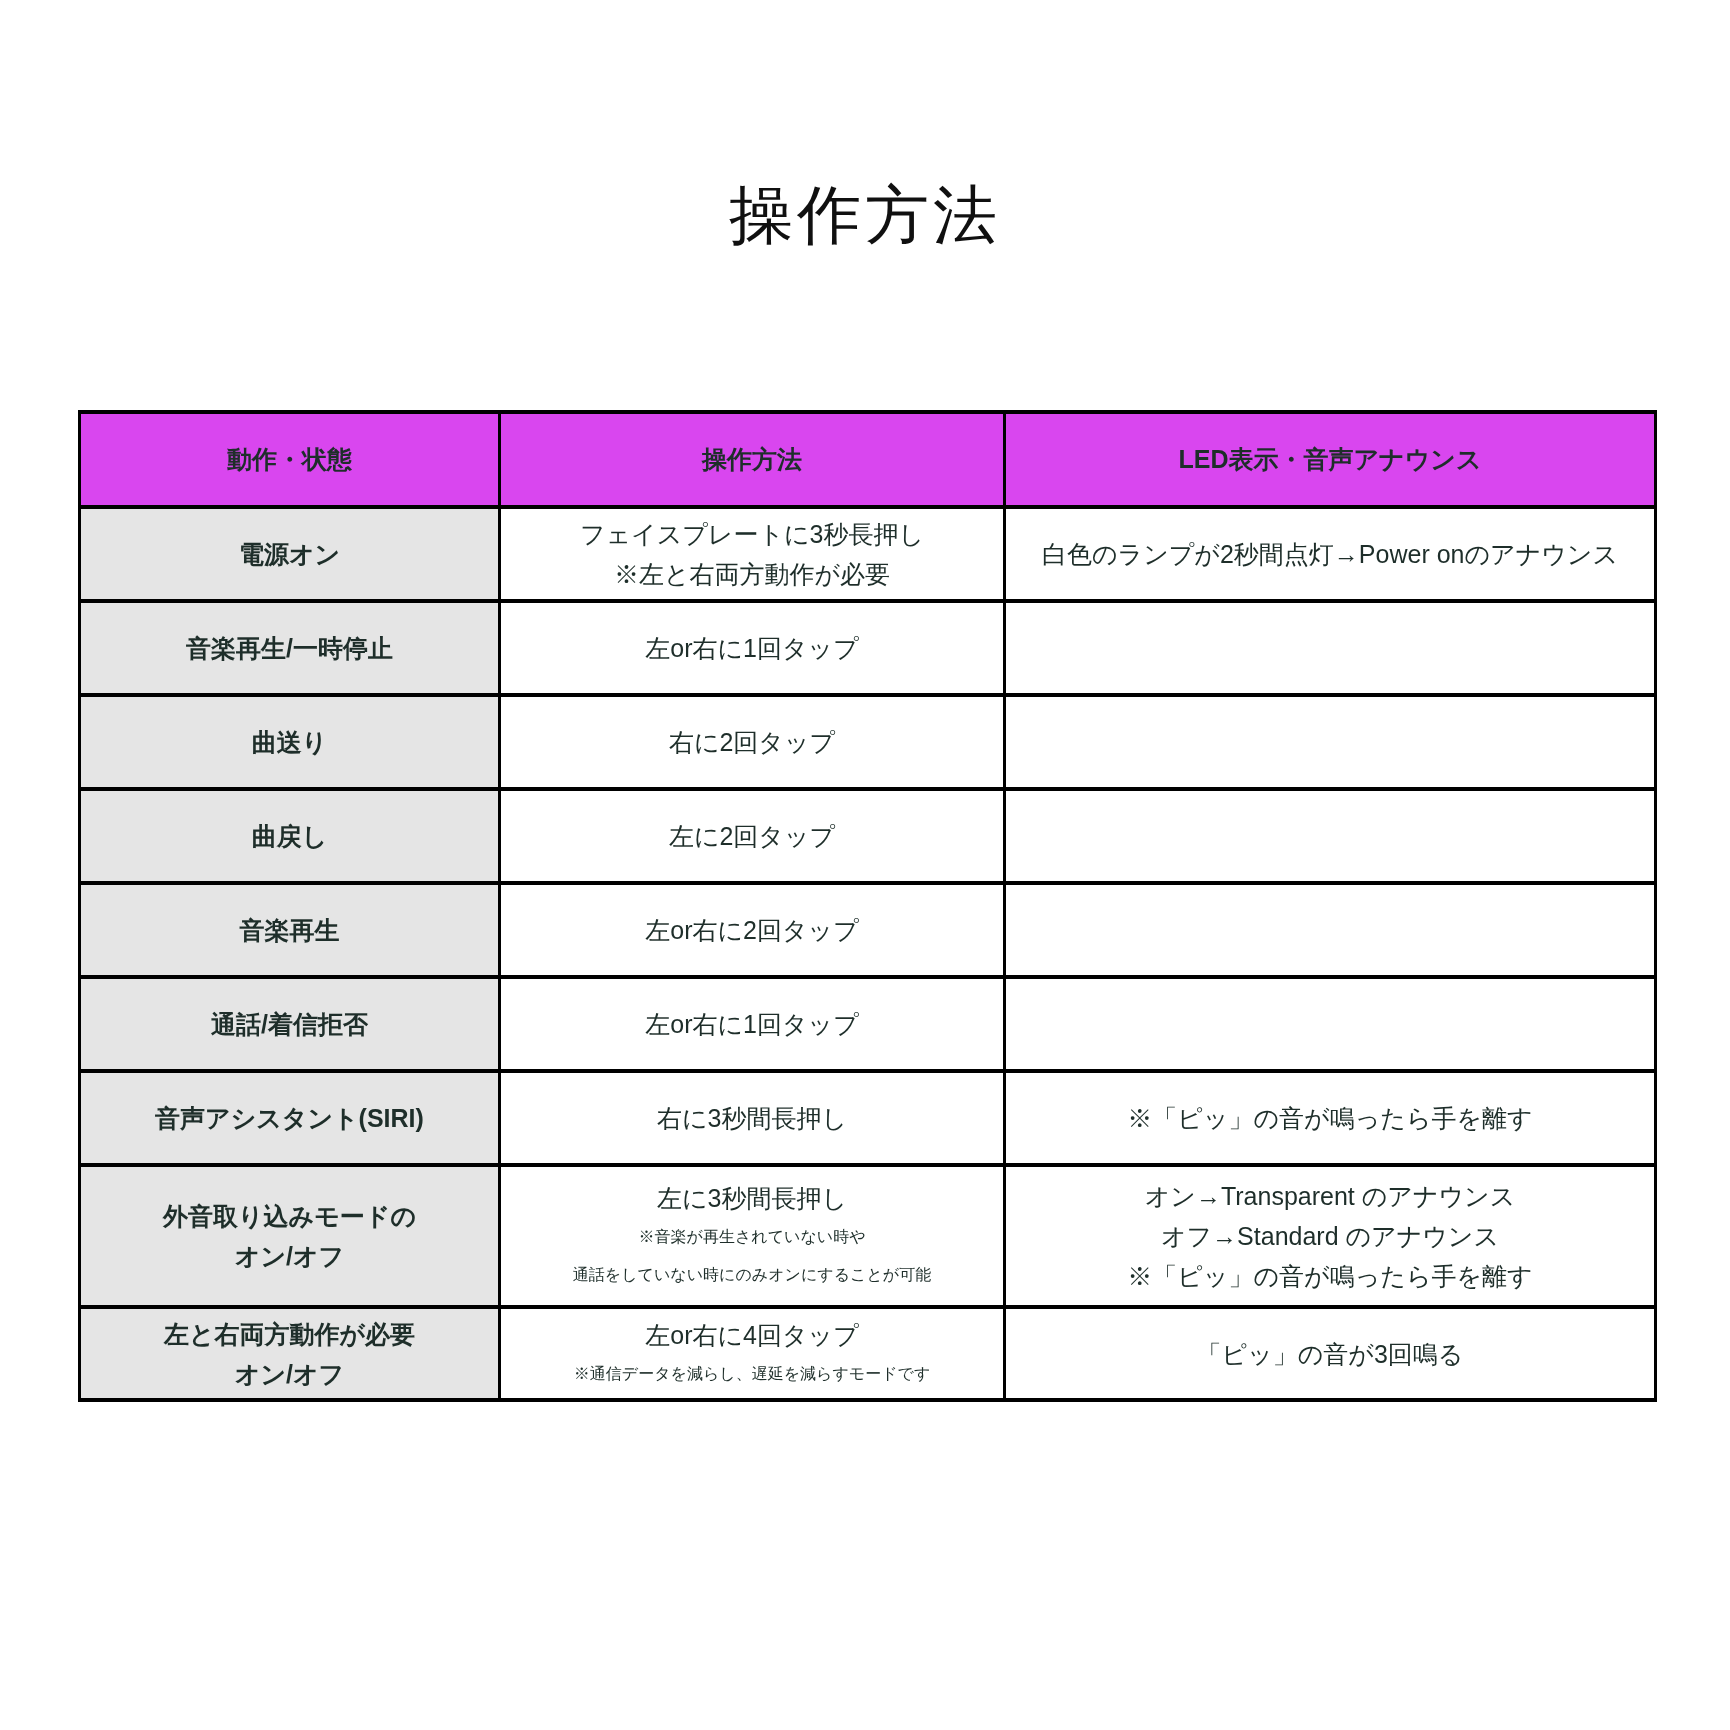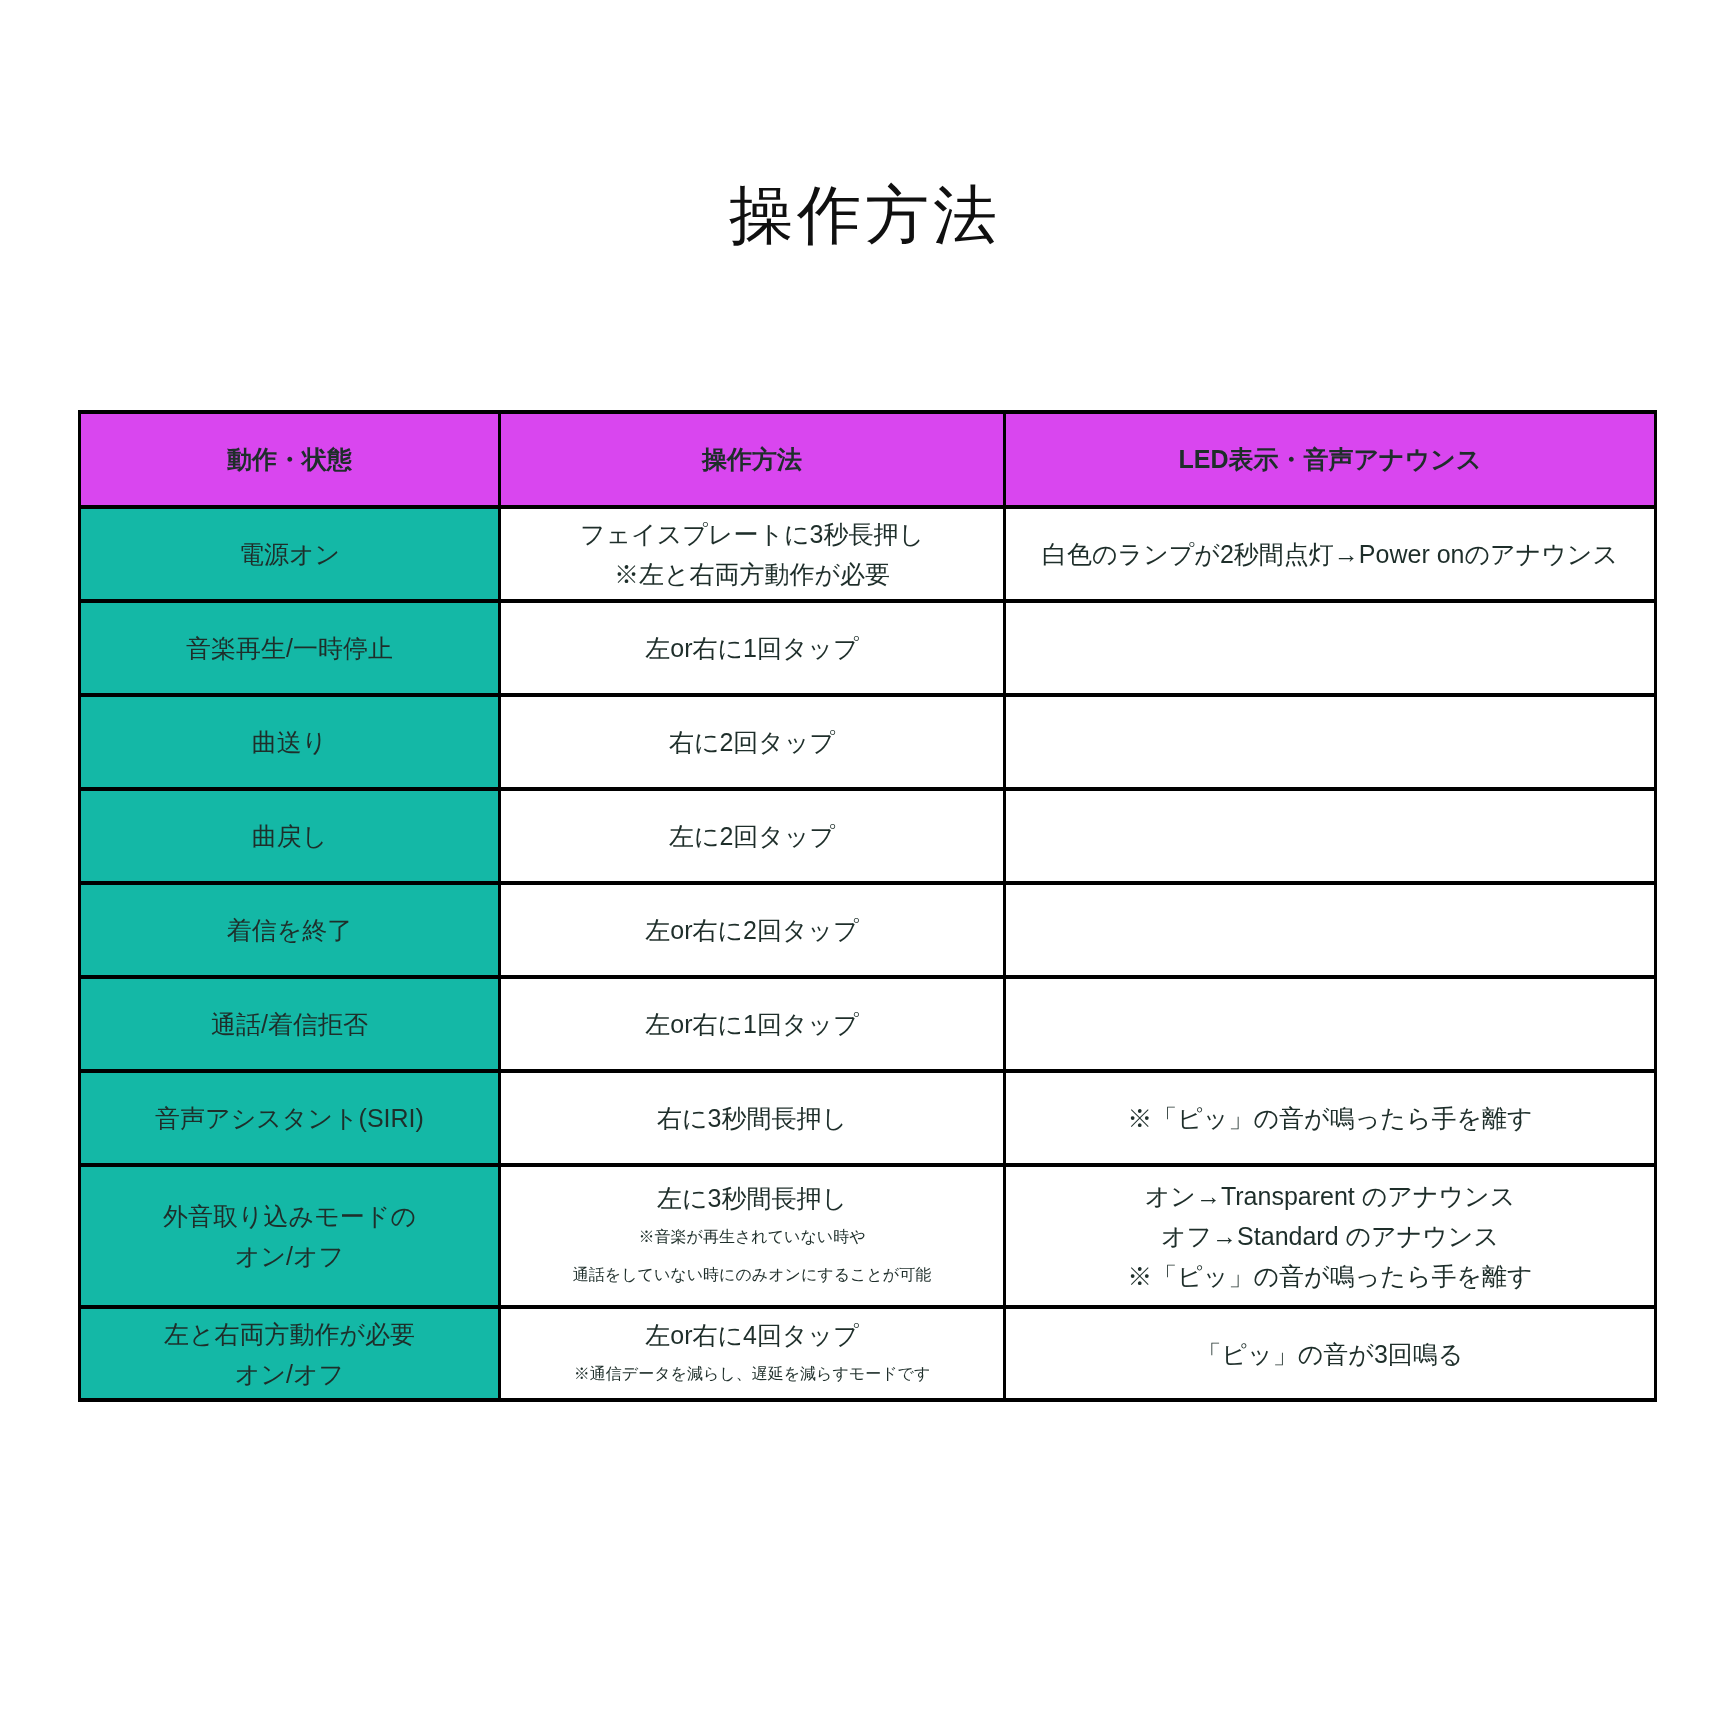--- a/index.html
+++ b/index.html
@@ -47,22 +47,22 @@
     text-align: center;
     padding: 4px 8px;
     background: #ffffff;
   }
   .ops-table th {
     background: #d946ef;
     font-size: 25px;
     font-weight: 700;
   }
   .ops-table td.label {
-    background: #14b8a6;
-    font-weight: 400;
+    background: #e5e5e5;
+    font-weight: 700;
   }
   .ops-table tr       { height: 94px; }
   .ops-table tr.hdr   { height: 95px; }
   .ops-table tr.tall  { height: 142px; }
   .ops-table tr.last  { height: 93px; }
   .ln {
     font-size: 25px;
     line-height: 40px;
   }
   .ln-sm {
@@ -132,21 +132,21 @@
         </td>
         <td>
           <div class="ln">左に2回タップ</div>
         </td>
         <td></td>
       </tr>
 
 
       <tr>
         <td class="label">
-          <div class="ln">着信を終了</div>
+          <div class="ln">音楽再生</div>
         </td>
         <td>
           <div class="ln">左or右に2回タップ</div>
         </td>
         <td></td>
       </tr>
 
       <tr>
         <td class="label">
           <div class="ln">通話/着信拒否</div>

